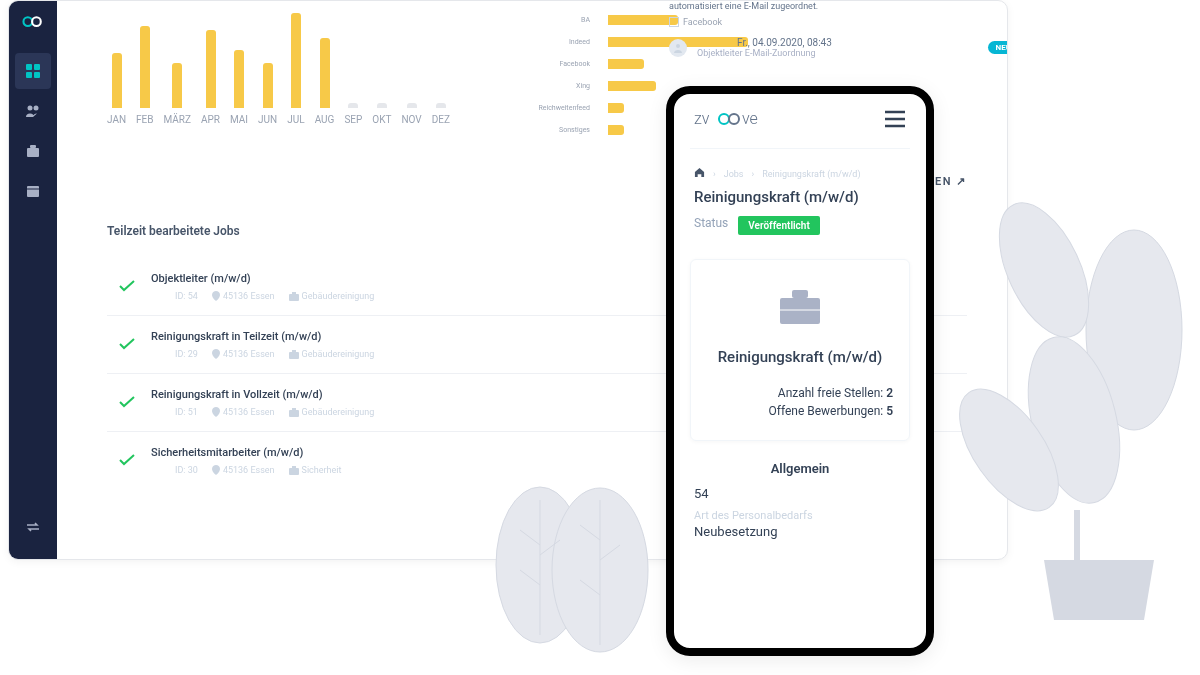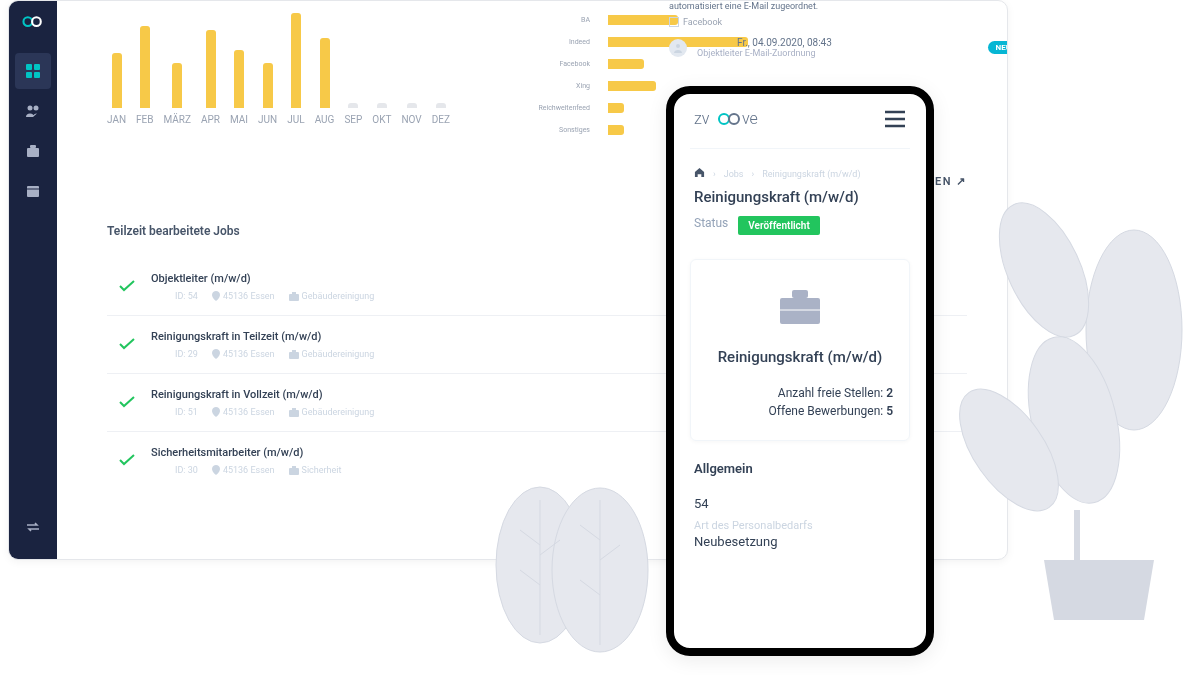--- a/index.html
+++ b/index.html
@@ -79,21 +79,21 @@
 .phone .crumbs { display: flex; gap: 8px; align-items: center; padding: 0 20px; font-size: 9px; color: #cbd5e1; margin-bottom: 8px; }
 .phone h2 { font-size: 15px; color: #334155; font-weight: 500; padding: 0 20px; margin-bottom: 10px; }
 .phone .status-row { display: flex; align-items: flex-start; gap: 10px; padding: 0 20px; margin-bottom: 24px; }
 .phone .status-row .slbl { font-size: 12px; color: #94a3b8; }
 .phone .status-row .badge { background: #22c55e; color: #fff; font-size: 10px; font-weight: 600; padding: 4px 10px; border-radius: 2px; }
 .phone .card { margin: 0 16px 20px; border: 1px solid #f1f5f9; border-radius: 6px; padding: 24px 16px 18px; text-align: center; box-shadow: 0 1px 4px rgba(0,0,0,0.04); }
 .phone .card .case-ico svg { width: 48px; height: 44px; margin-bottom: 16px; }
 .phone .card .ctitle { font-size: 15px; color: #334155; font-weight: 500; margin-bottom: 20px; }
 .phone .card .cline { font-size: 12px; color: #334155; margin-bottom: 4px; text-align: right; }
 .phone .card .cline b { font-weight: 600; }
-.phone .section-title { font-size: 13px; color: #334155; font-weight: 600; padding: 0 20px; margin-bottom: 20px; }
+.phone .section-title { font-size: 13px; color: #334155; font-weight: 600; padding: 0 20px; margin-bottom: 10px; text-align: center; }
 .phone .field-lbl { font-size: 11px; color: #cbd5e1; padding: 0 20px; margin-bottom: 2px; }
 .phone .field-val { font-size: 13px; color: #334155; padding: 0 20px; margin-bottom: 8px; }
 
 
 .plant-big { position: absolute; right: 6px; top: 150px; width: 260px; height: 480px; z-index: 2; }
 .plant-small { position: absolute; left: 480px; top: 470px; width: 180px; height: 190px; z-index: 5; }
 </style>
 </head>
 <body>
 

